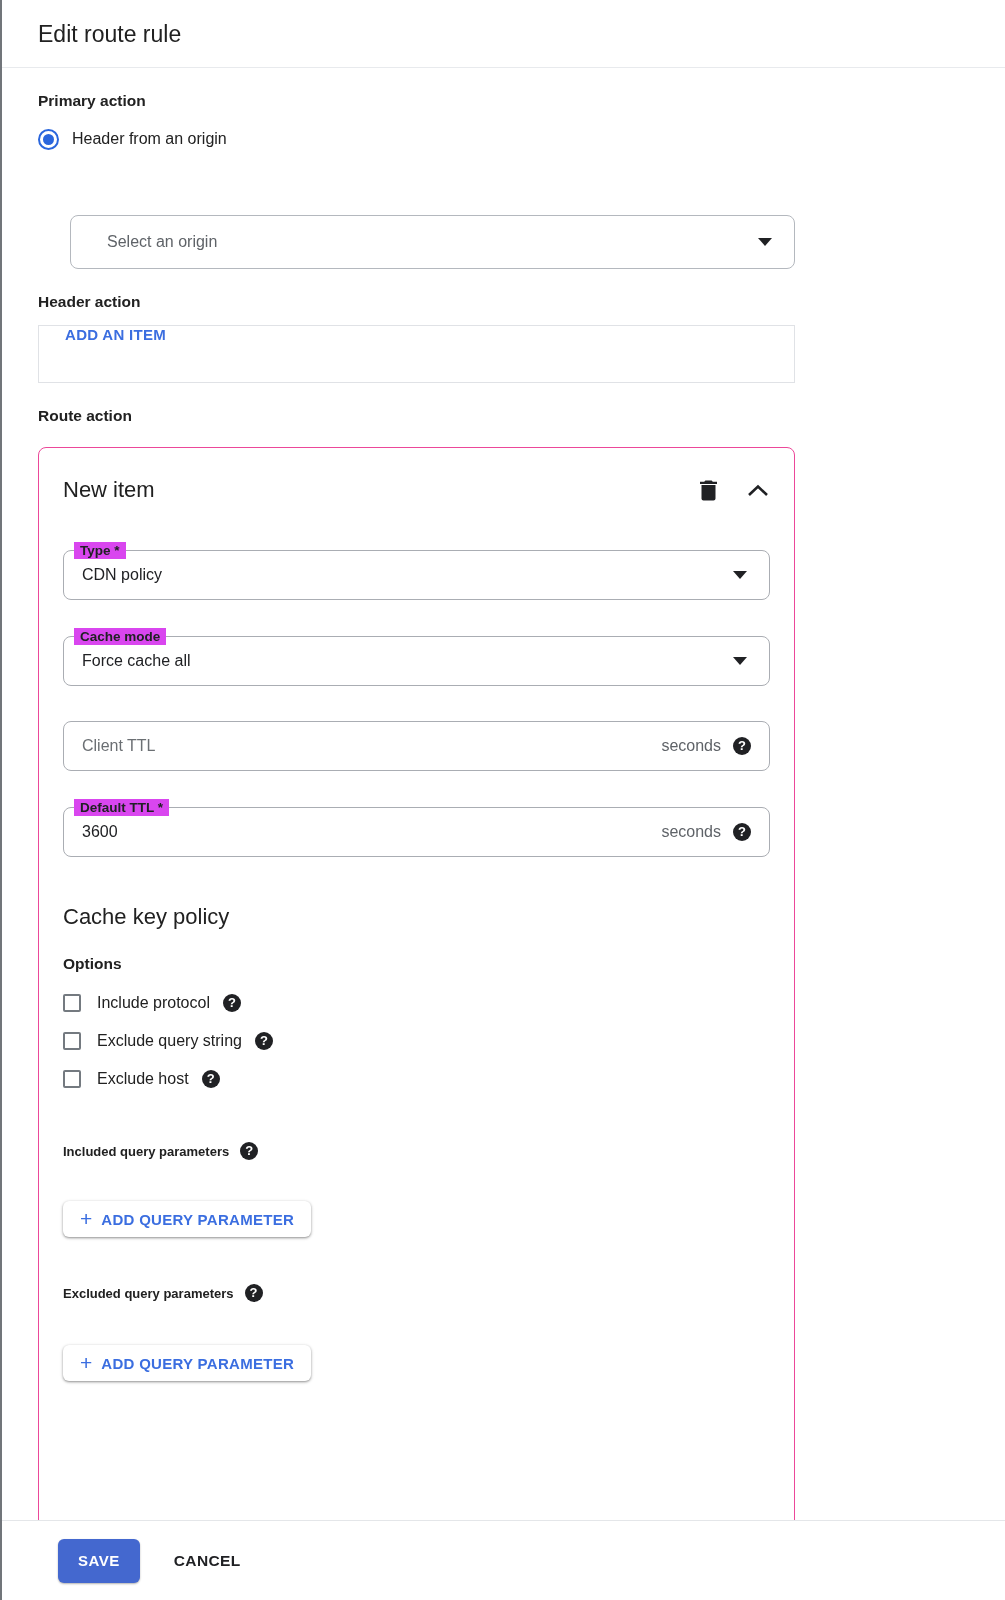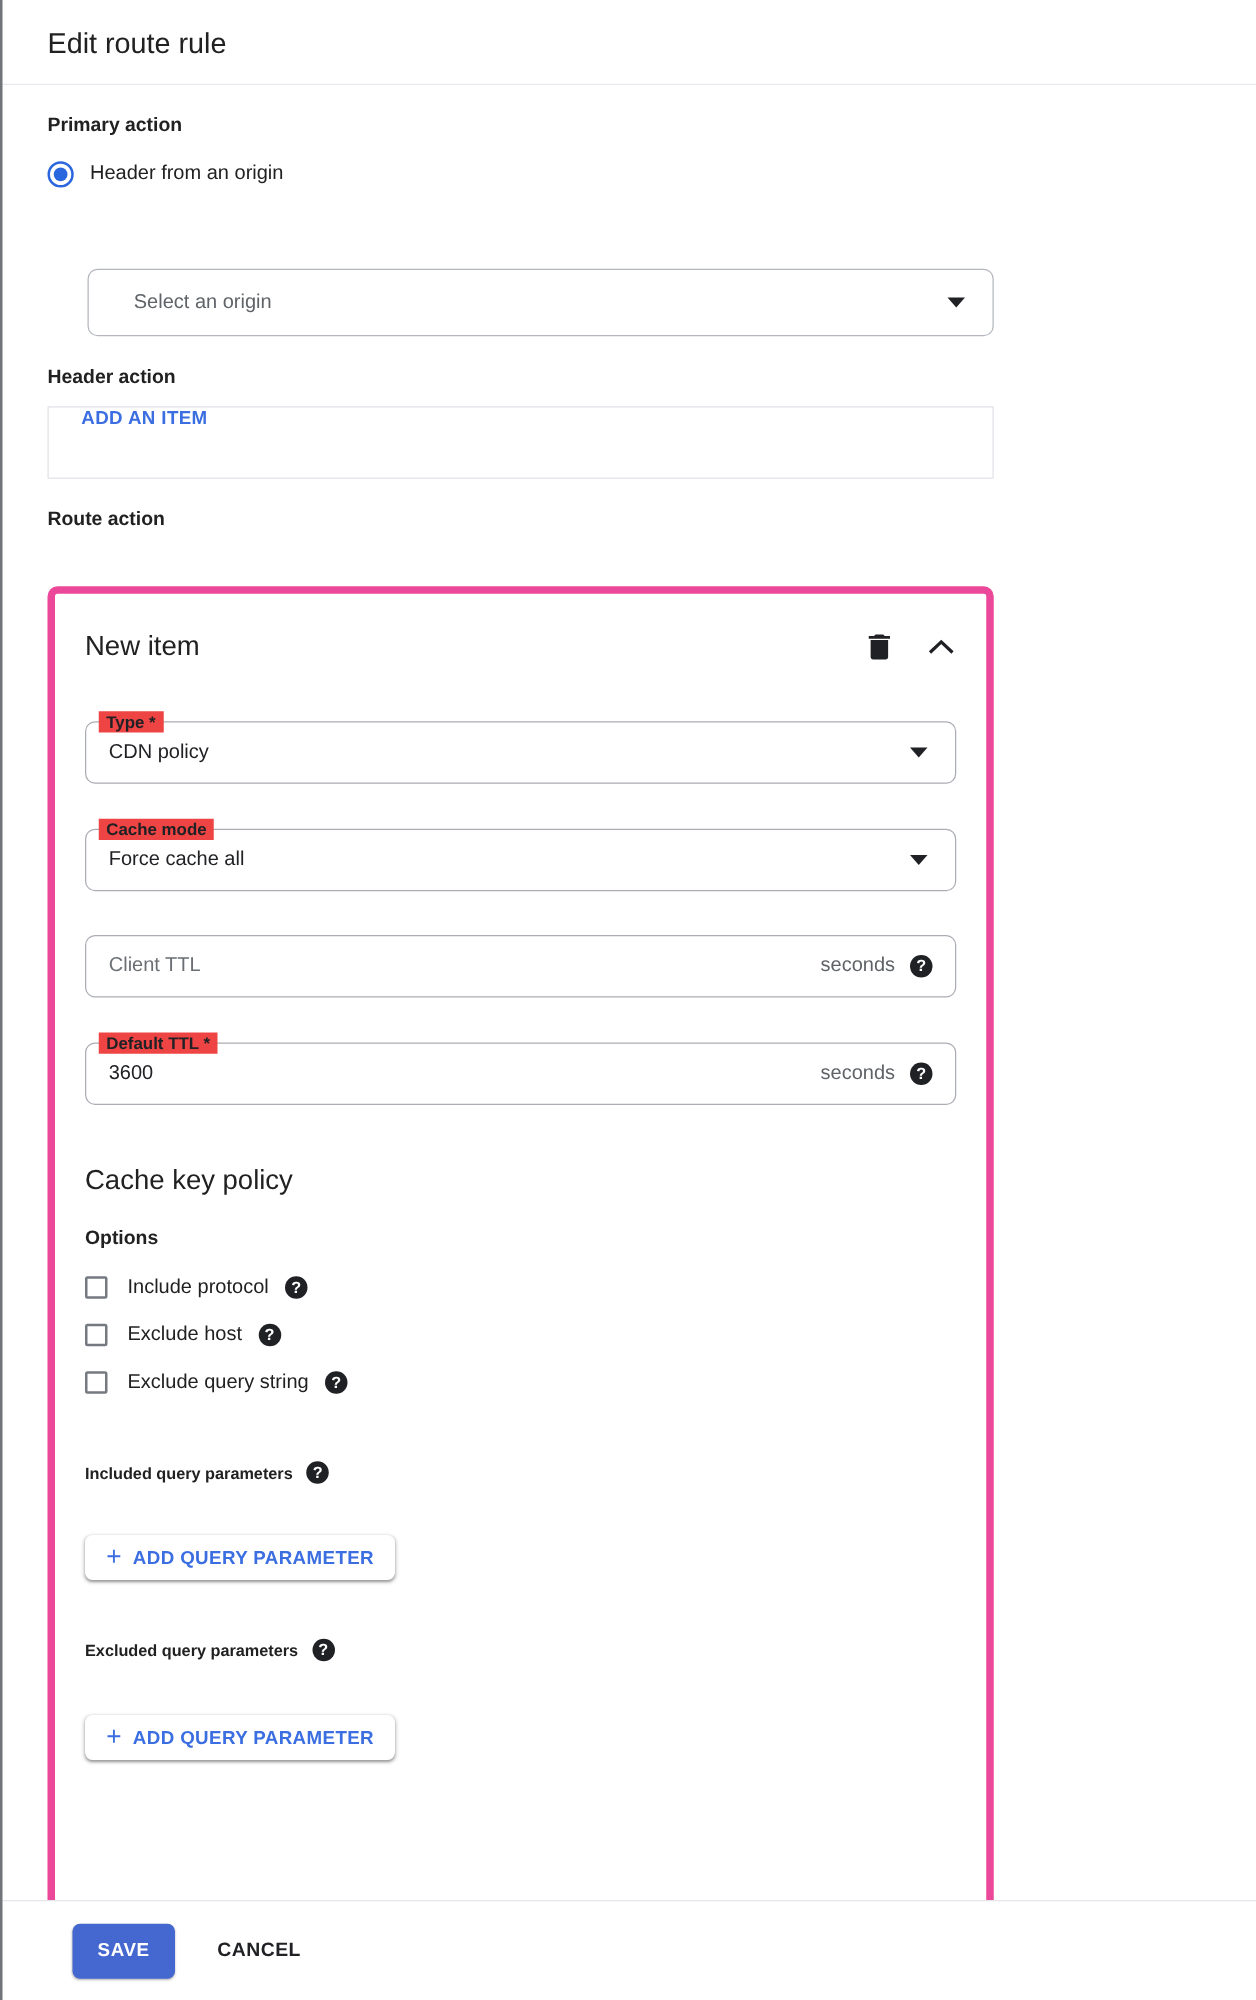--- a/index.html
+++ b/index.html
@@ -24,30 +24,30 @@
   .radio-label { margin-left:13px; font-size:16px; color:#212121; }
 
   .origin-select { margin:63px 0 0 70px; width:725px; height:54px; border:1px solid #b4b8be; border-radius:8px; display:flex; align-items:center; padding:0 36px; cursor:pointer; position:relative; }
   .origin-select .placeholder { font-size:16px; color:#5f6368; }
 
   .dd-arrow { position:absolute; right:22px; top:50%; margin-top:-4px; width:0; height:0; border-left:7px solid transparent; border-right:7px solid transparent; border-top:8px solid #202124; }
 
   .add-item-box { margin:14px 0 0 38px; width:757px; height:58px; border:1px solid #e0e2e6; display:flex; align-items:flex-start; }
   .add-item-link { margin-left:26px; font-size:15px; font-weight:700; letter-spacing:.3px; color:#3b6ee0; cursor:pointer; }
 
-  .card { margin:44px 0 0 38px; width:757px; height:1126px; border:6px solid #ec4899; border-radius:8px 8px 0 0; overflow:hidden; background:#fff; padding:0 24px; }
+  .card { margin:22px 0 0 38px; width:757px; height:1126px; border:1px solid #ec4899; border-radius:8px 8px 0 0; overflow:hidden; background:#fff; padding:0 24px; }
 
   .card-header { margin-top:29px; display:flex; align-items:center; }
   .card-title { font-size:22px; font-weight:400; color:#212121; flex:1 1 auto; }
   .card-icons { display:flex; align-items:center; gap:26px; }
   .icon-btn { width:24px; height:24px; display:flex; align-items:center; justify-content:center; cursor:pointer; }
 
   .nfield { position:relative; margin-top:36px; height:50px; border:1px solid #aaadb3; border-radius:8px; display:flex; align-items:center; padding:0 18px; background:#fff; }
   .nfield.first { margin-top:47px; }
-  .nlabel { position:absolute; top:-9px; left:10px; background:#ef4444; padding:0 6px; font-size:13.5px; font-weight:700; color:#202124; line-height:17px; }
+  .nlabel { position:absolute; top:-9px; left:10px; background:#d946ef; padding:0 6px; font-size:13.5px; font-weight:700; color:#202124; line-height:17px; }
   .nvalue { font-size:16px; color:#202124; flex:1 1 auto; }
   .nfield input { border:none; outline:none; font-family:inherit; font-size:16px; color:#202124; flex:1 1 auto; background:transparent; }
   .nfield input::placeholder { color:#6b6f73; opacity:1; }
   .suffix { font-size:16px; color:#5f6368; margin-right:12px; }
   .help-icon { width:18px; height:18px; border-radius:50%; background:#202124; color:#fff; font-size:13px; font-weight:700; line-height:18px; text-align:center; display:inline-block; flex:0 0 auto; cursor:pointer; }
   .help-icon::after { content:"?"; }
 
   .sub-title { margin-top:47px; font-size:22px; font-weight:400; color:#212121; }
   .options-label { margin-top:25px; font-size:15.5px; font-weight:700; }
 
@@ -150,26 +150,26 @@
       <div class="options-label">Options</div>
 
       <div class="check-group">
         <div class="check-row">
           <span class="checkbox" role="checkbox" aria-checked="false"></span>
           <span class="check-label">Include protocol</span>
           <span class="help-icon"></span>
         </div>
         <div class="check-row">
           <span class="checkbox" role="checkbox" aria-checked="false"></span>
-          <span class="check-label">Exclude host</span>
+          <span class="check-label">Exclude query string</span>
           <span class="help-icon"></span>
         </div>
         <div class="check-row">
           <span class="checkbox" role="checkbox" aria-checked="false"></span>
-          <span class="check-label">Exclude query string</span>
+          <span class="check-label">Exclude host</span>
           <span class="help-icon"></span>
         </div>
       </div>
 
       <div class="param-heading">
         <span class="txt">Included query parameters</span>
         <span class="help-icon"></span>
       </div>
 
       <button class="add-param-btn">

